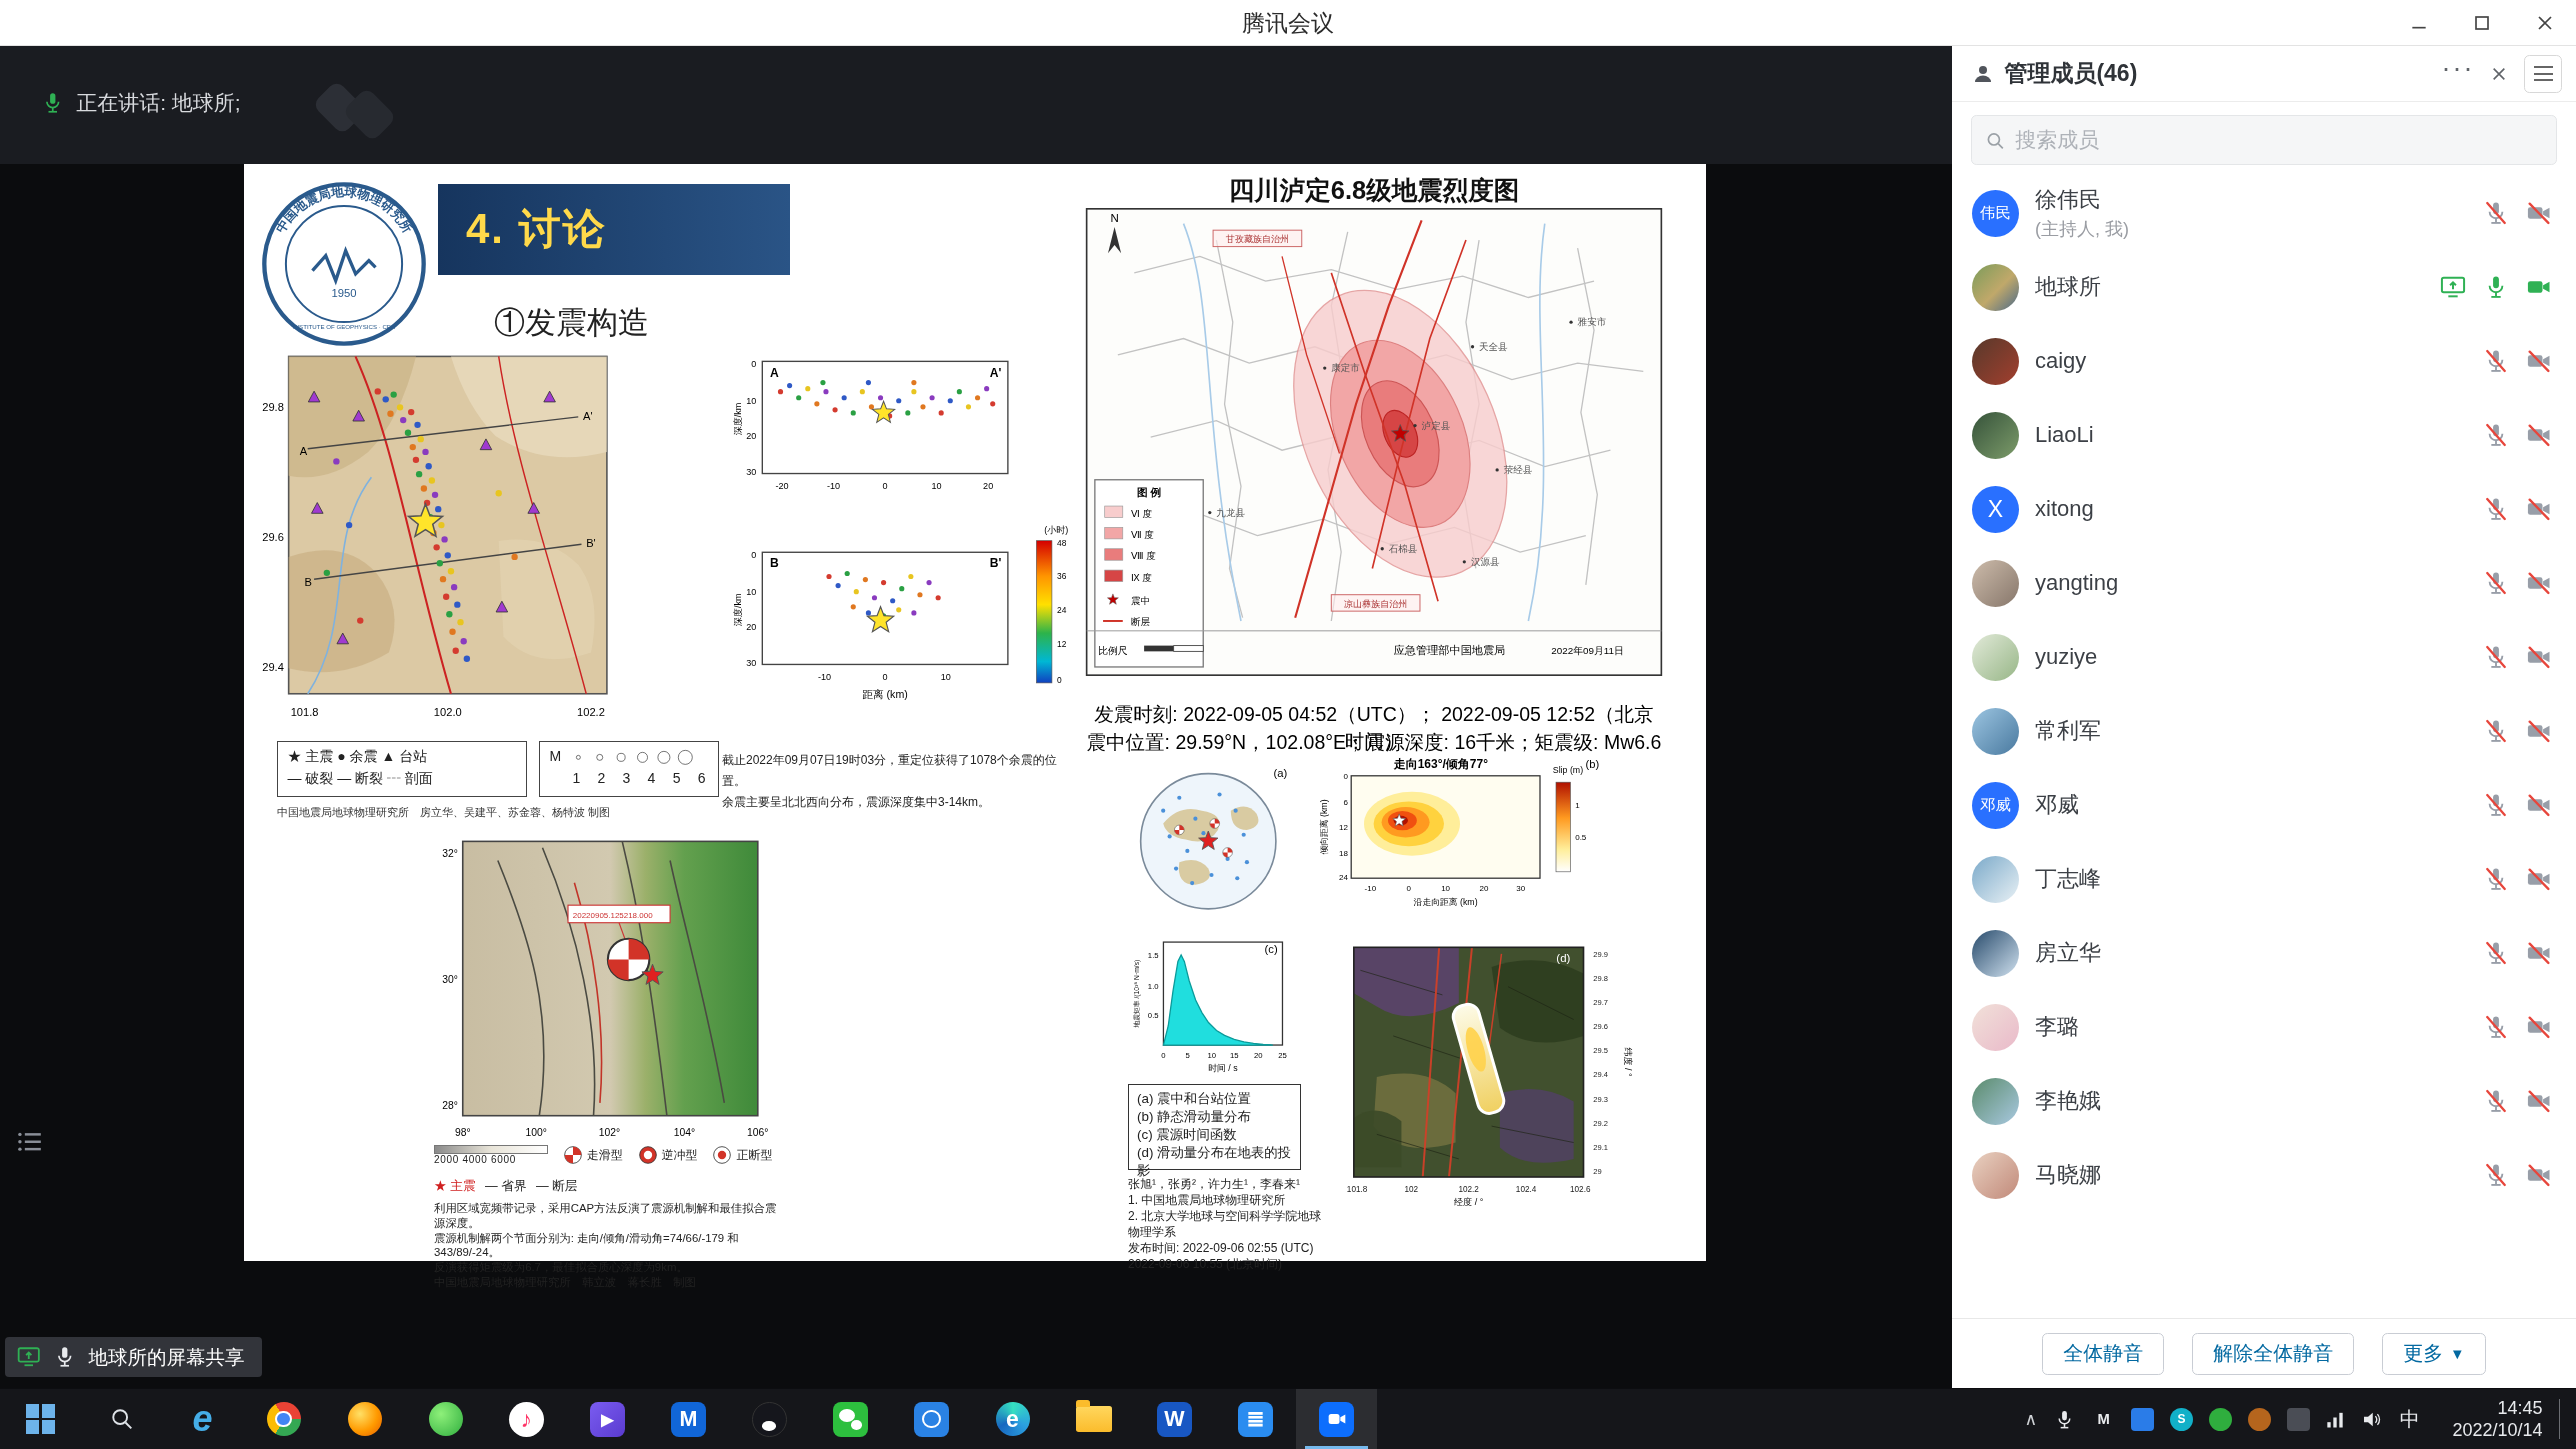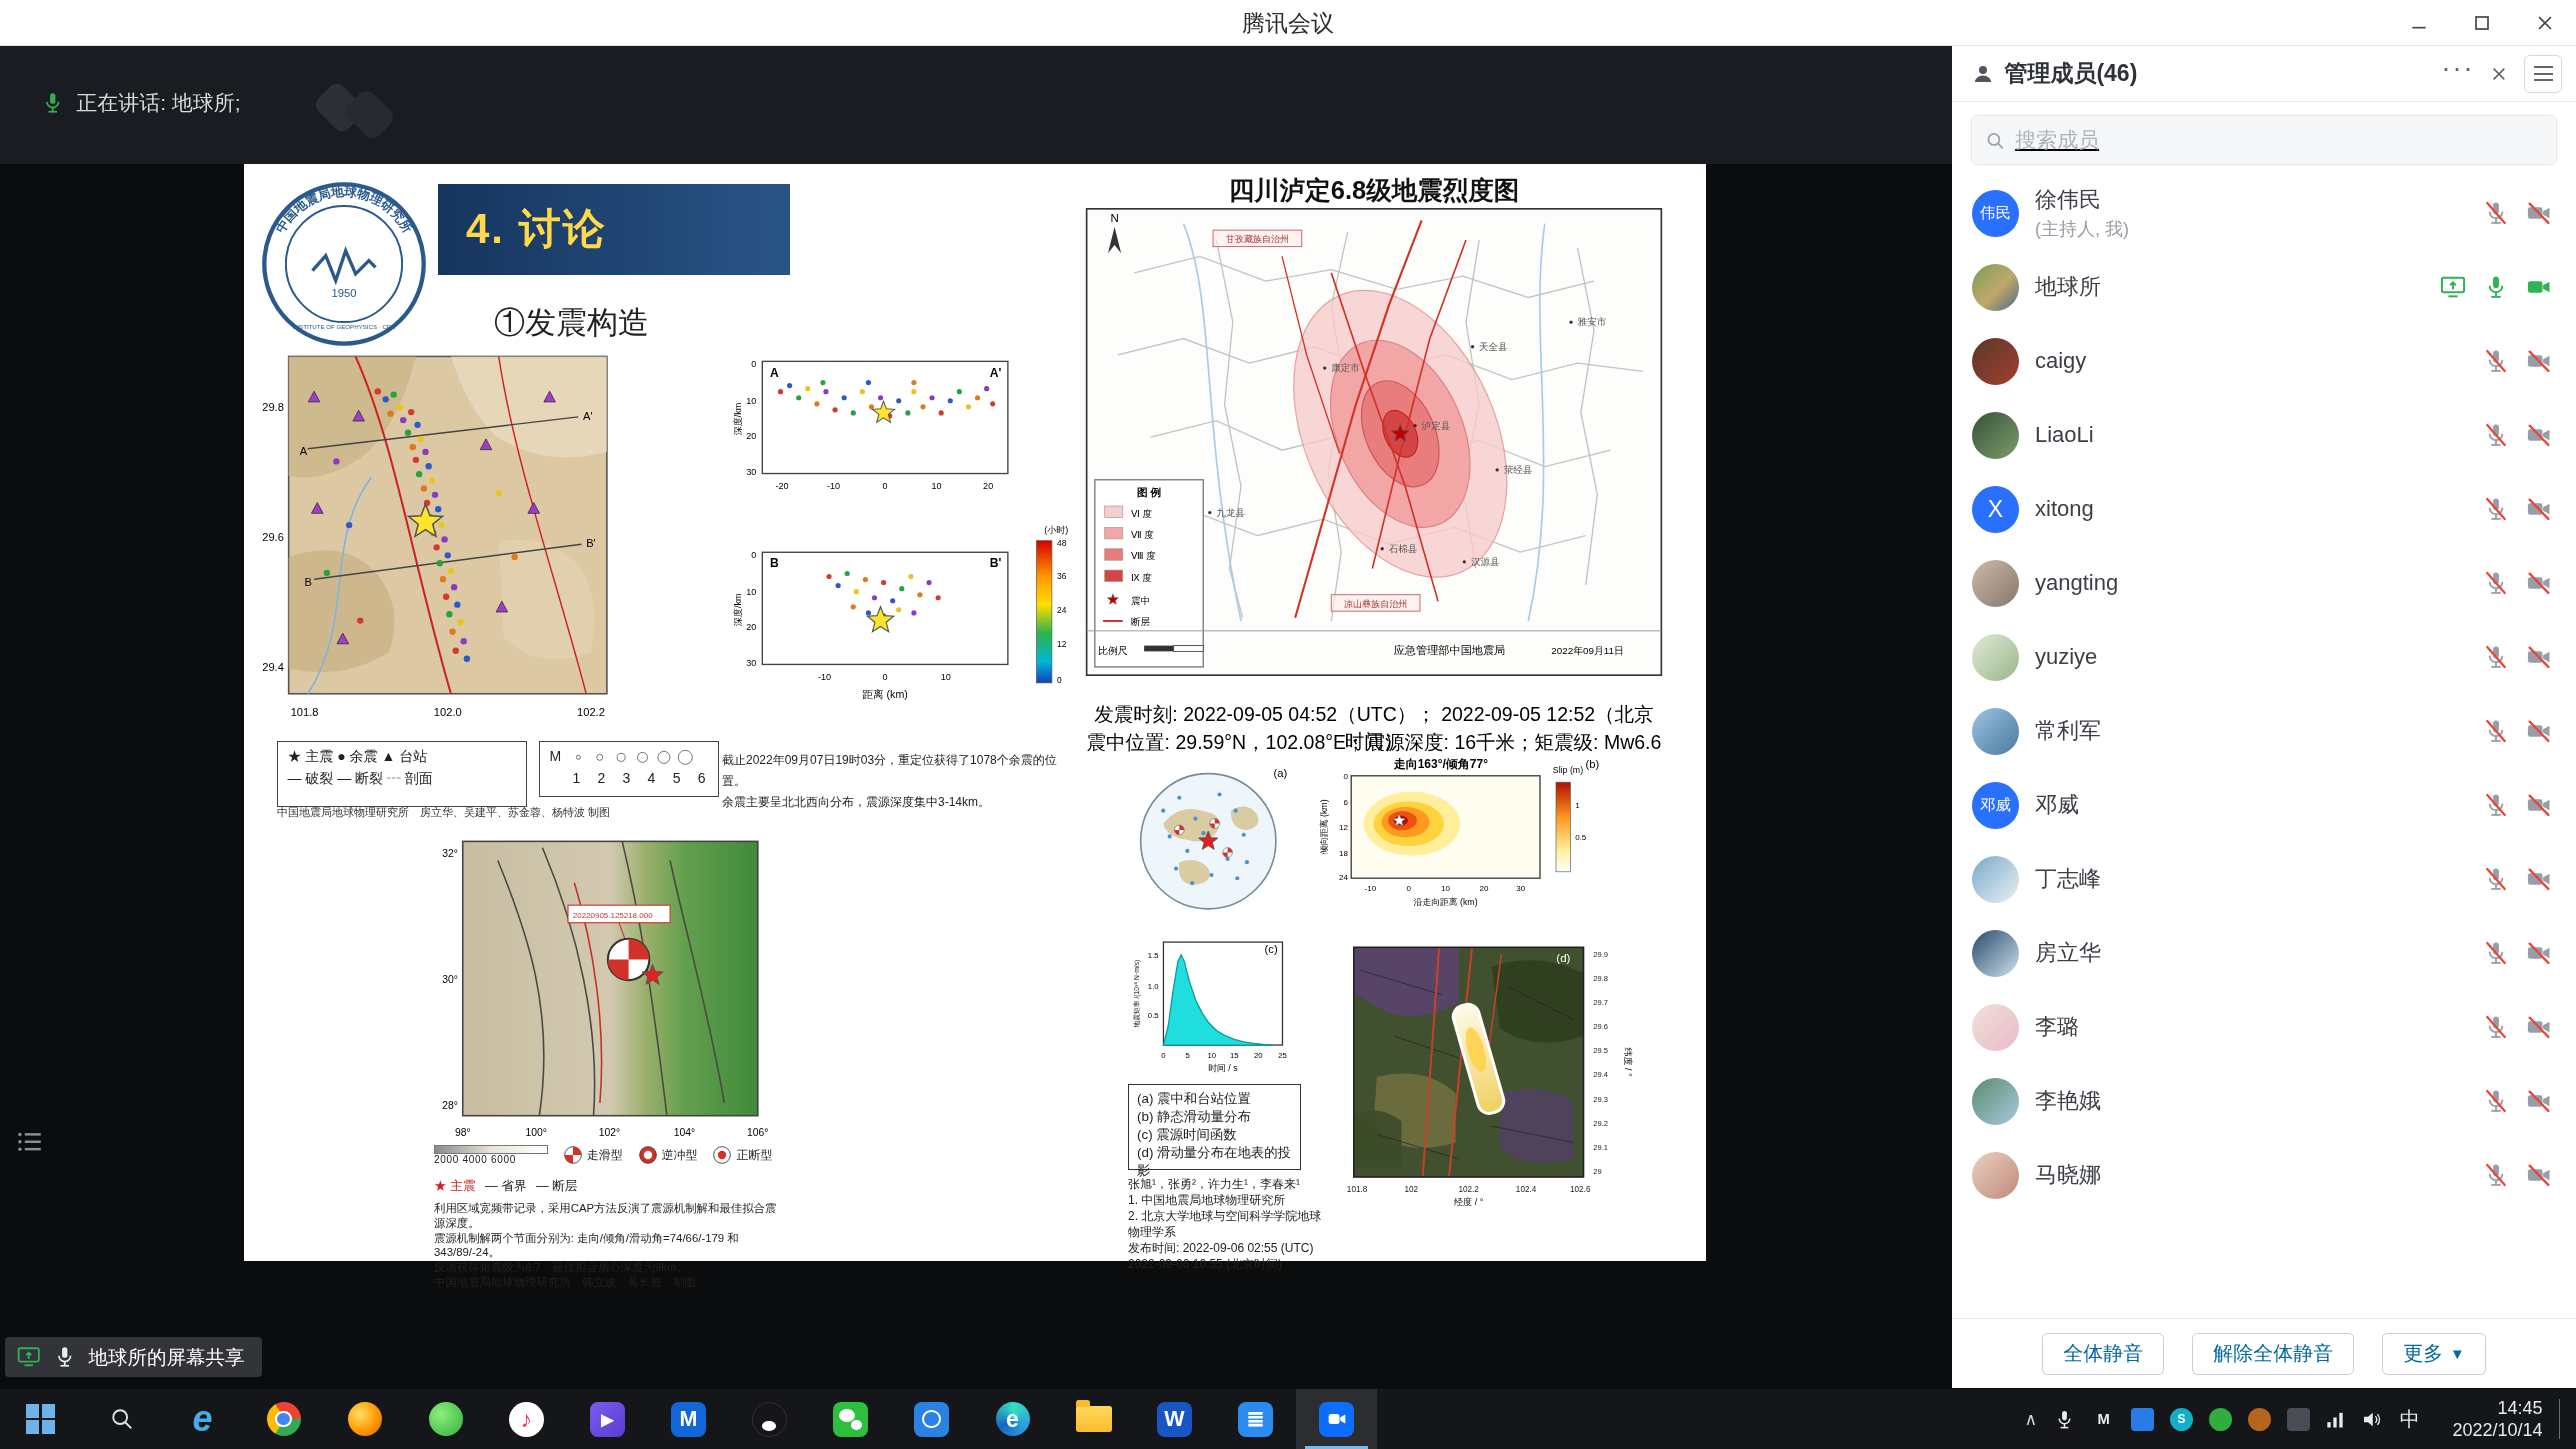--- a/index.html
+++ b/index.html
@@ -24,21 +24,21 @@
   .share-badge { position:absolute; left:5.4px; bottom:10.7px; display:flex; align-items:center; gap:10.7px; background:#32343a; border-radius:4px; padding:6.7px 17.4px 6.7px 10.7px; }
   .share-badge .txt { color:#fff; font-size:19.5px; }
 
   
   .slide { position:absolute; left:244px; top:118px; width:1462px; height:1097px; background:#fff; color:#1a1a1a; }
   .slide > div, .slide > svg { position:absolute; }
   .banner { left:194px; top:19.5px; width:352px; height:91px; background:linear-gradient(90deg,#16355e,#2a5486); display:flex; align-items:center; padding-left:28px; }
   .banner span { color:#ffd94a; font-size:42px; font-weight:700; letter-spacing:2px; }
   .topic { left:250px; top:138px; font-size:31px; font-weight:500; color:#222; }
   .lg-box { border:1.3px solid #444; padding:4px 9.4px; font-size:14px; line-height:21.5px; color:#222; white-space:nowrap; }
-  .lg1 { left:33px; top:577px; width:250px; height:66px; }
+  .lg1 { left:33px; top:577px; width:250px; height:56px; }
   .lg2 { left:295px; top:577px; width:180px; height:56px; }
   .credit1 { left:33px; top:641px; font-size:11px; color:#333; }
   .note { left:478px; top:586px; width:356px; font-size:12px; line-height:21px; color:#222; }
   .imap-title { left:841px; top:9.4px; width:578px; text-align:center; font-size:25.5px; font-weight:700; color:#111; }
   .evline { left:841px; width:578px; text-align:center; font-size:19.5px; color:#000; }
   .ev1 { top:537px; } .ev2 { top:565px; }
   .cap-box { left:884px; top:920px; width:173px; height:86px; border:1.3px solid #333; padding:5.4px 8px; font-size:13.4px; line-height:18px; color:#222; }
   .authors { left:884px; top:1012px; width:201px; font-size:12px; line-height:16px; color:#222; }
   .cap-legend { left:190px; top:981px; width:339px; display:flex; align-items:center; gap:14.8px; font-size:12px; color:#222; }
   .cap-legend2 { left:190px; top:1014px; width:339px; display:flex; align-items:center; gap:9.4px; font-size:12.7px; color:#222; }
@@ -49,21 +49,21 @@
   .cap-desc { left:190px; top:1037px; width:343px; font-size:11.4px; line-height:14.8px; color:#222; }
 
   
   .panel { position:absolute; top:46px; left:1952px; width:624px; height:1342px; background:#fff; display:flex; flex-direction:column; }
   .p-head { height:56px; display:flex; align-items:center; padding:0 14px 0 19px; border-bottom:0.7px solid #ececec; }
   .p-title { font-size:23px; font-weight:600; color:#2f3338; margin-left:9.4px; }
   .p-head-right { margin-left:auto; display:flex; align-items:center; gap:14.8px; }
   .dots { font-size:27px; color:#5f6368; letter-spacing:2px; line-height:13.4px; padding-bottom:9.4px; }
   .menu-box { width:38px; height:38px; border:0.7px solid #d8d8d8; border-radius:5.4px; display:flex; flex-direction:column; justify-content:center; align-items:center; gap:4.7px; }
   .menu-box i { display:block; width:19px; height:2px; background:#666; }
-  .p-search { padding:13.4px 19px 6.7px;text-decoration:underline; }
+  .p-search { padding:13.4px 19px 6.7px; }
   .search-box { height:50px; background:#f5f6f7; border:0.7px solid #e4e6e8; border-radius:5.4px; display:flex; align-items:center; padding:0 13.4px; gap:9.4px; }
   .search-box input { border:none; outline:none; background:transparent; font-size:21px; color:#333; width:100%; font-family:"Liberation Sans",sans-serif; }
   .search-box input::placeholder { color:#aeb2b8; }
   .m-list { flex:1; overflow:hidden; padding-top:4px; }
   .m-row { height:74px; display:flex; align-items:center; padding-left:20px; }
   .avatar { width:47px; height:47px; border-radius:50%; flex:0 0 47px; display:flex; align-items:center; justify-content:center; color:#ffffff; font-size:15.4px; overflow:hidden; }
   .av-blue { background:#2970ff; }
   .av-x { font-size:23px; }
   .av-g1{background:linear-gradient(135deg,#7a9c5a,#c0a86a 55%,#49698a);} .av-g2{background:linear-gradient(135deg,#57392b,#a33f2e);}
   .av-g3{background:linear-gradient(135deg,#35523a,#7d9c6a);} .av-g4{background:linear-gradient(135deg,#cdbcab,#86766a);}

